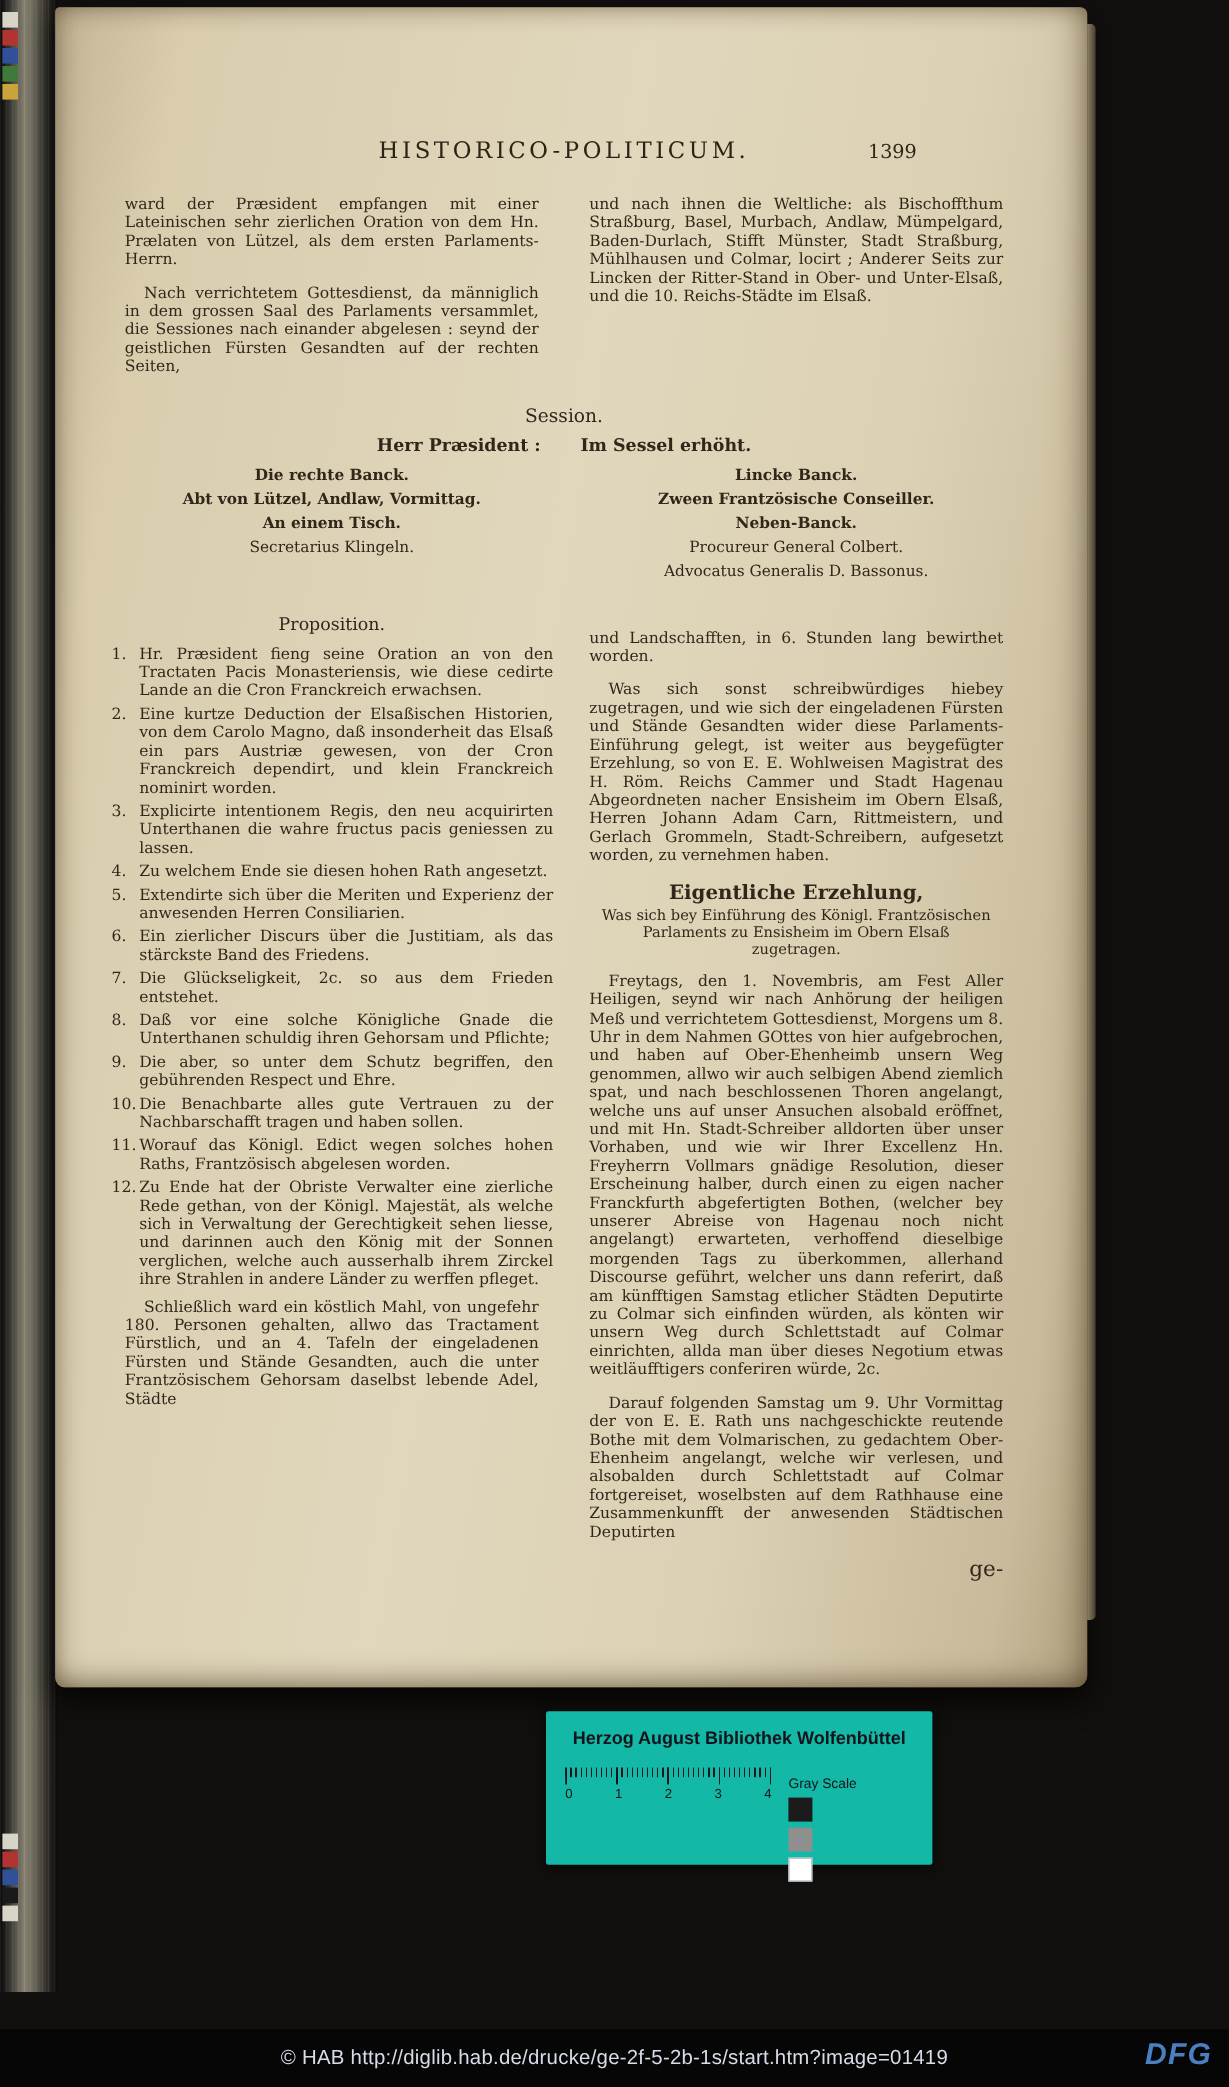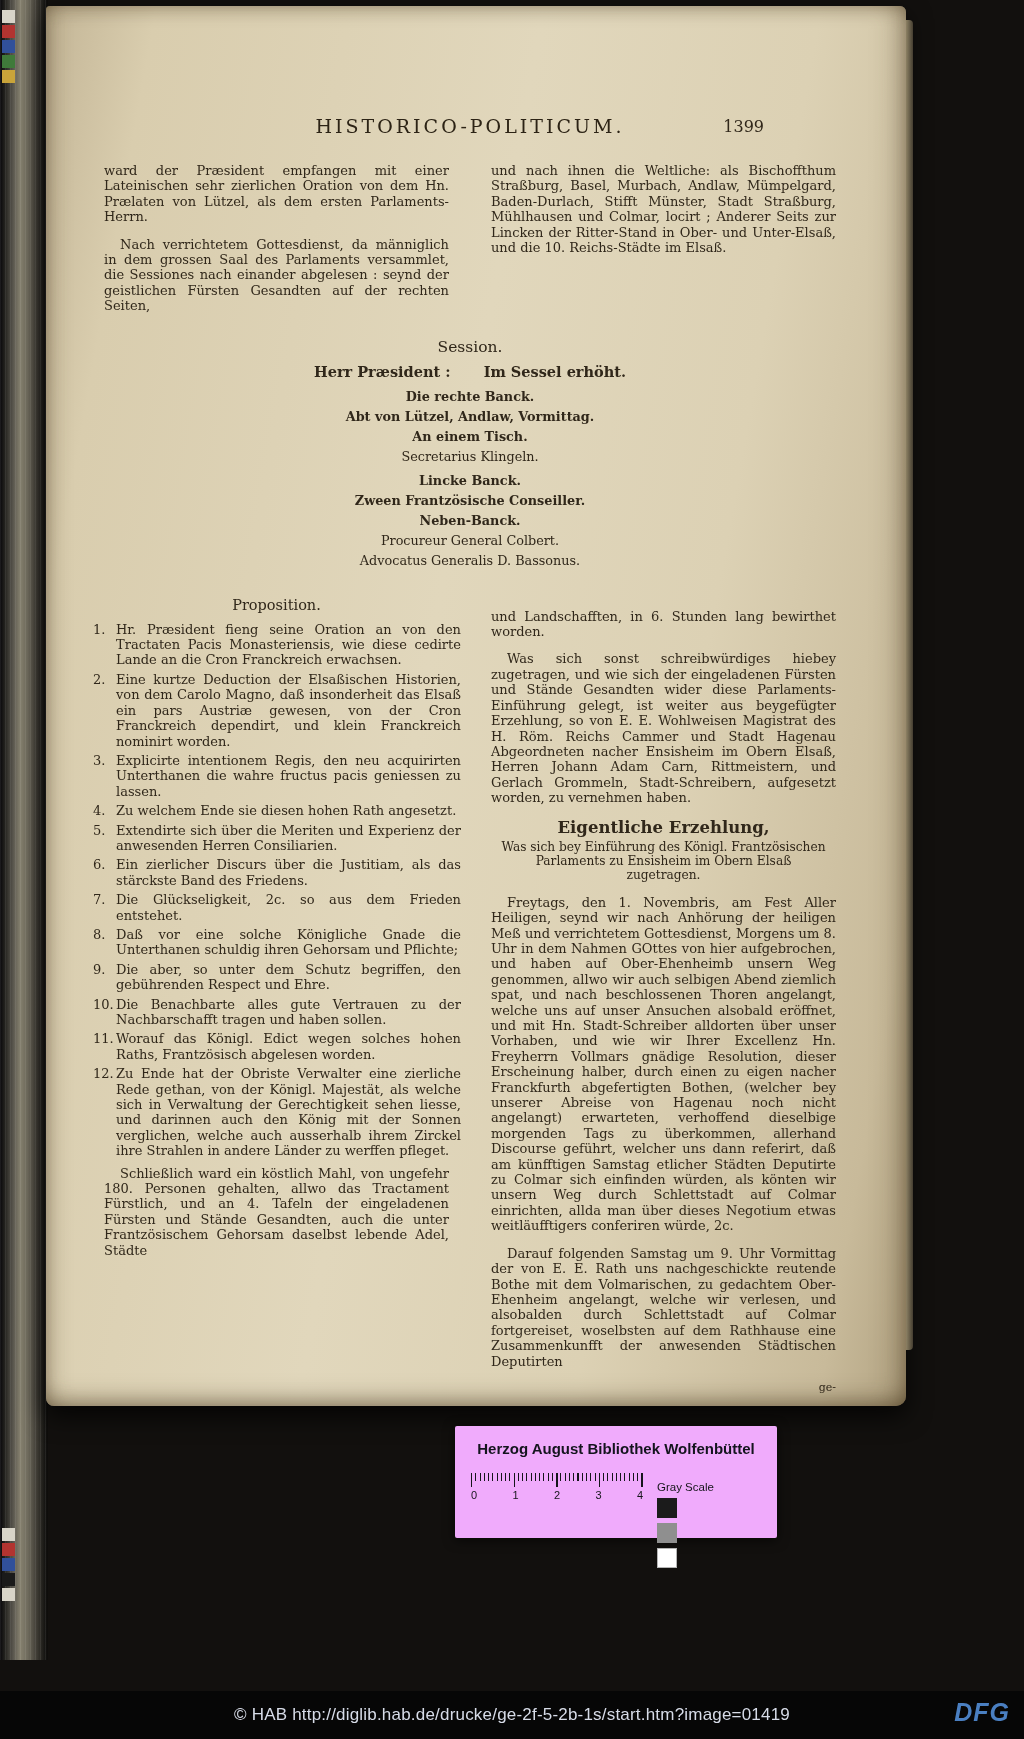--- a/index.html
+++ b/index.html
@@ -52,40 +52,40 @@
   .col-right { padding-top:12px; }
 
   .para { margin:12px; text-align:justify; font-size:13px; line-height:15.4px; text-indent:16px; }
   .para.no-indent { text-indent:0; }
 
   
   .session { text-align:center; margin-top:12px; }
   .session-heading { font-size:15.5px; }
   .president-line { margin-top:7px; font-size:14.5px; font-weight:bold; }
   .pres-left { margin-right:28px; }
-  .bench-row { display:flex; gap:4px; margin-top:7px;flex-direction:column; }
+  .bench-row { display:flex; gap:18px; margin-top:7px; }
   .bench { flex:1; }
   .bench-line { font-size:12.8px; line-height:20px; }
   .bench-line.strong { font-weight:bold; }
 
   
   .prop-heading { text-align:center; font-size:14.5px; margin:12px 0 9px; }
   .prop-item { position:relative; padding-left:24px; margin-bottom:4px; font-size:13px; line-height:15.4px; text-align:justify; }
   .prop-num { position:absolute; left:1px; }
   .closing { margin-top:7px; }
 
   
   .erz-heading { text-align:center; font-size:16.5px; font-weight:bold; margin:9px 0 3px; }
   .erz-sub { text-align:center; font-size:12.2px; line-height:14.4px; padding:0 22px; margin-bottom:6px; }
-  .catchword { text-align:right; font-size:11px; margin-top:5px; padding-right:12px; }
+  .catchword { text-align:right; font-size:18px; margin-top:5px; padding-right:12px; }
 
   
   .info-card {
-    position:absolute; left:455px; top:1426px; width:322px; height:112px;
-    background:#f0abfc; border-radius:2px; box-sizing:border-box;
+    position:absolute; left:455px; top:1426px; width:322px; height:128px;
+    background:#14b8a6; border-radius:2px; box-sizing:border-box;
     padding:14px 16px; box-shadow:0 2px 12px rgba(0,0,0,.65);
     font-family:"Liberation Sans", sans-serif;
   }
   .card-title { text-align:center; font-weight:bold; font-size:15px; color:#14141e; }
   .card-row { display:flex; align-items:flex-start; margin-top:16px; gap:14px; }
   .ruler { width:172px; }
   .ruler-ticks {
     height:14px;
     background-image:
       repeating-linear-gradient(90deg,#15151a 0 1.4px, transparent 1.4px 42.6px),

